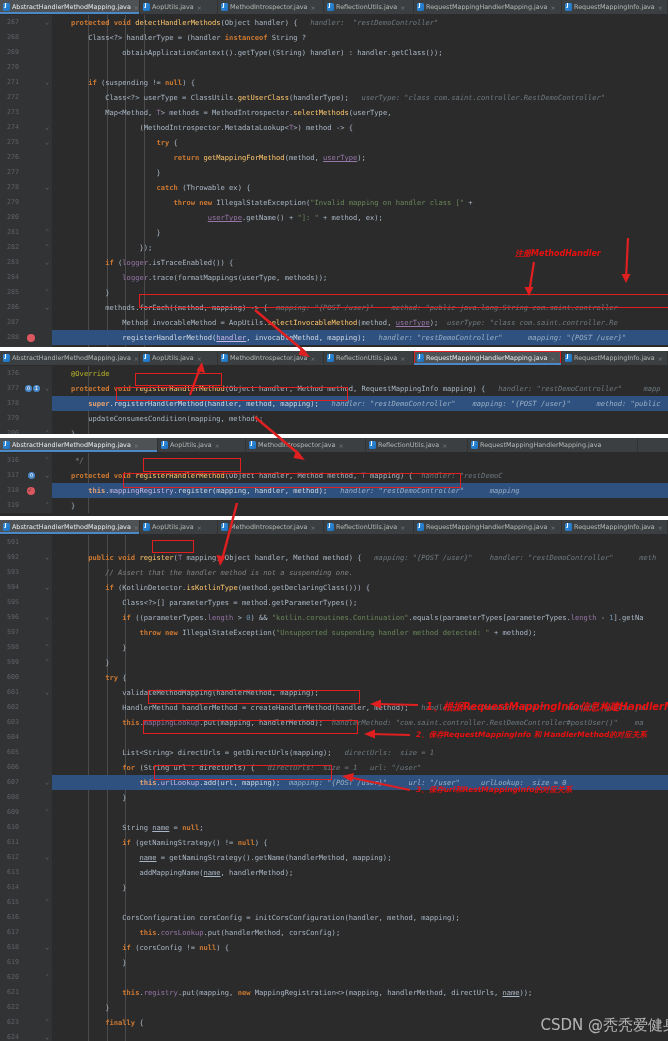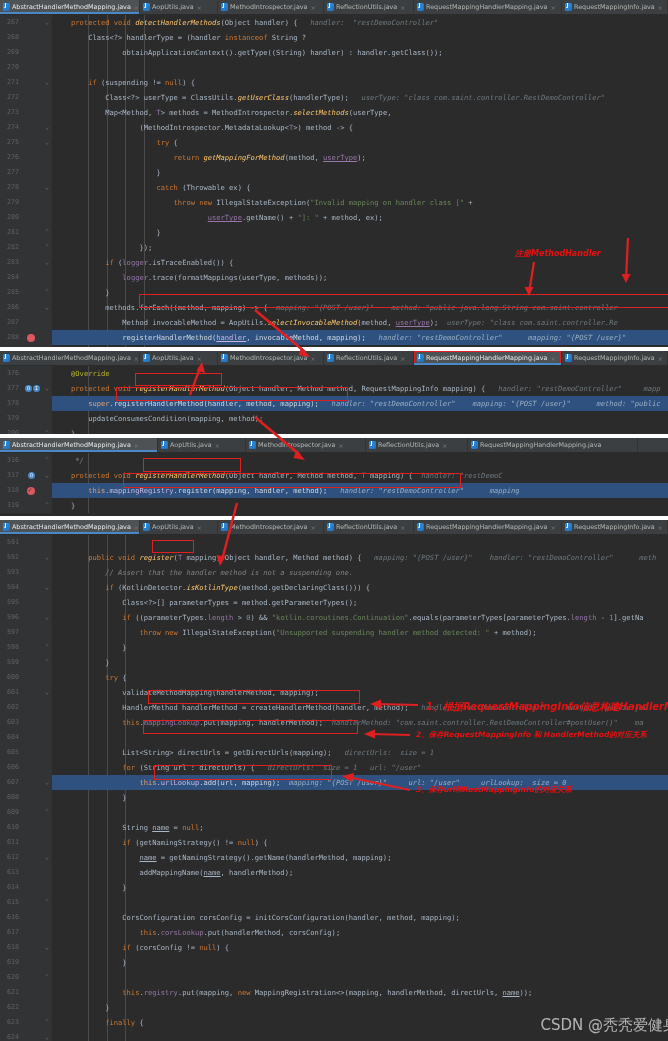--- a/index.html
+++ b/index.html
@@ -80,25 +80,25 @@
   }
   .ovr2 { left:11px; }
 
   .line {
     height:15px; line-height:15px; font-size:7.1px; white-space:pre;
     color:#a9b7c6; position:relative; padding-left:2px;
   }
   .line.sel { background:#2f5180; }
 
   
-  .kw  { color:#cc7832; }
+  .kw  { color:#cc7832;font-weight:bold; }
   .str { color:#6a8759; }
   .num { color:#6897bb; }
   .cmt { color:#808080; font-style:italic; }
-  .fn  { color:#ffc66d;font-style:italic; }
+  .fn  { color:#ffc66d; }
   .fld { color:#9876aa; }
   .ann { color:#bbb529; }
   .id  { color:#a9b7c6; }
   .und { color:#a9b7c6; text-decoration:underline; }
   .fldu{ color:#9876aa; text-decoration:underline; }
   .hint{ color:#6e7a80; font-style:italic; }
   .hintsel{ color:#9bb0c4; font-style:italic; }
   .typ { color:#a9b7c6; }
 
   

